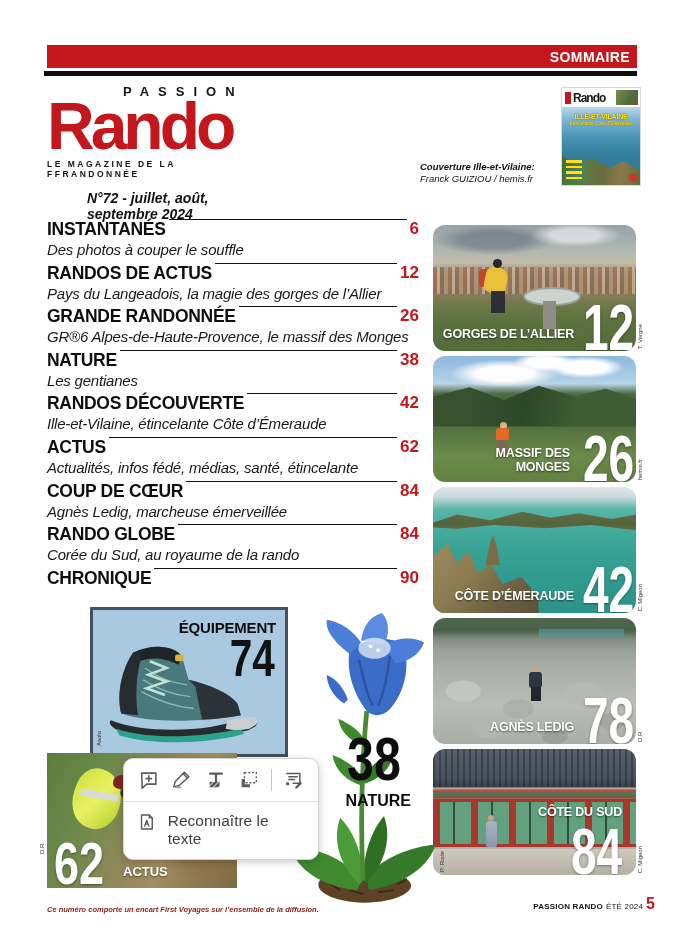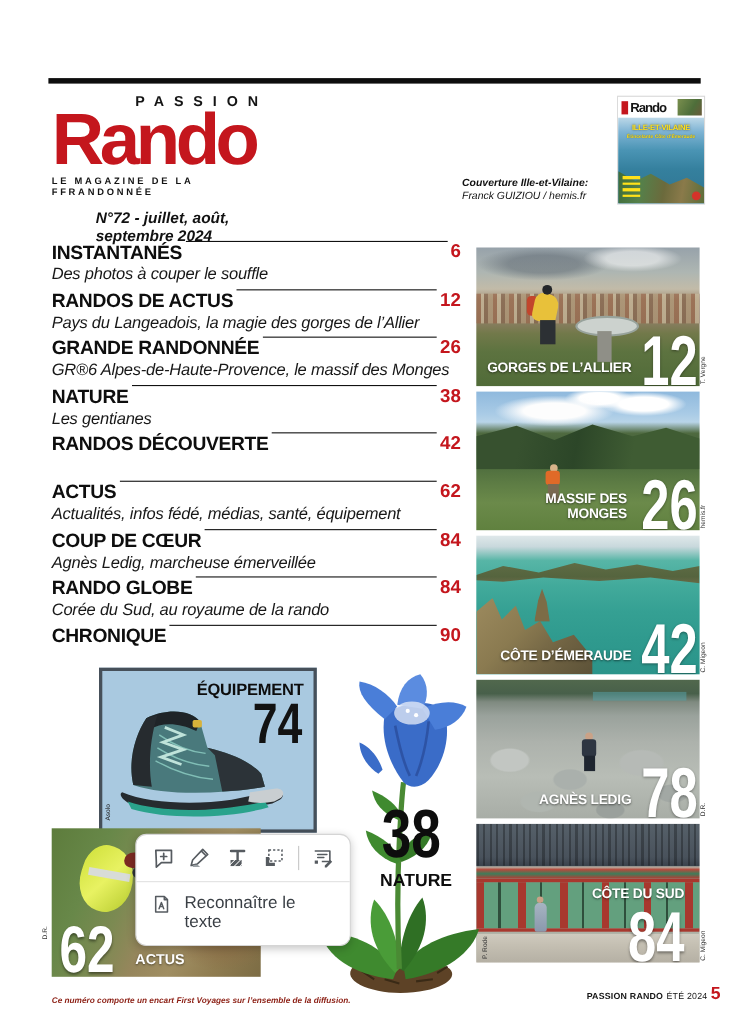--- a/index.html
+++ b/index.html
@@ -46,21 +46,21 @@
   .toc-entry{height:40.6px;margin-bottom:3px;}
   .toc-head{display:flex;align-items:flex-start;}
   .toc-title{font-weight:700;font-size:17.5px;letter-spacing:-.3px;color:#0e0e0e;white-space:nowrap;}
   .toc-line{flex:1;border-bottom:1.8px solid #111;margin:0 3px 4px;}
   .toc-page{font-weight:700;font-size:17px;color:#c4161d;}
   .toc-sub{font-size:15px;font-style:italic;letter-spacing:-.2px;color:#181818;margin-top:1px;}
 
   
   .features{position:absolute;left:433px;top:225px;width:203px;}
   .feature{position:relative;width:203px;height:126px;margin-bottom:5px;}
-  .f-art{position:absolute;inset:0;overflow:hidden;}
+  .f-art{position:absolute;inset:0;overflow:hidden;border-radius:12px;}
   .f-label{position:absolute;right:62px;bottom:10px;color:#fff;font-weight:700;font-size:12.5px;
     text-align:right;letter-spacing:-.2px;line-height:1.08;text-shadow:0 1px 2px rgba(0,0,0,.55);}
   .f-num{position:absolute;right:2px;bottom:-3px;color:#fff;font-weight:700;font-size:64px;line-height:.82;
     transform:scaleX(.72);transform-origin:right bottom;text-shadow:0 1px 3px rgba(0,0,0,.4);}
   .feature.wrap .f-label{max-width:80px;right:66px;bottom:8px;}
   .feature.stack .f-label{right:14px;bottom:56px;}
   .feature.stack .f-num{right:14px;}
   .f-credit{position:absolute;left:204px;bottom:2px;writing-mode:vertical-rl;transform:rotate(180deg);
     font-size:6px;color:#333;}
 
@@ -171,20 +171,23 @@
   .footer-right{position:absolute;left:459px;top:898px;width:196px;display:flex;align-items:baseline;justify-content:flex-end;gap:3px;}
   .fr-brand{font-size:8px;font-weight:700;color:#141414;letter-spacing:.2px;}
   .fr-season{font-size:8px;font-weight:400;color:#141414;letter-spacing:.2px;}
   .fr-page{font-size:16px;font-weight:700;color:#c4161d;line-height:.8;}
 </style>
 </head>
 <body>
 
 <div id="page">
 
+  <div class="banner-red">
+    <span>SOMMAIRE</span>
+  </div>
   <div class="banner-black"></div>
 
   <div class="masthead">
     <div class="mh-overline">PASSION</div>
     <div class="mh-logo">Rando</div>
     <div class="mh-tagline">LE MAGAZINE DE LA FFRANDONNÉE</div>
     <div class="mh-issue">N°72 - juillet, août, septembre 2024</div>
   </div>
 
   <div class="cover-caption">
@@ -243,28 +246,29 @@
           <span class="toc-page">38</span>
         </div>
       <div class="toc-sub">Les gentianes</div>
     </div>
     <div class="toc-entry">
       <div class="toc-head">
           <span class="toc-title">RANDOS DÉCOUVERTE</span>
           <span class="toc-line"></span>
           <span class="toc-page">42</span>
         </div>
+      <div class="toc-sub">Ille-et-Vilaine, étincelante Côte d’Émeraude</div>
     </div>
     <div class="toc-entry">
       <div class="toc-head">
           <span class="toc-title">ACTUS</span>
           <span class="toc-line"></span>
           <span class="toc-page">62</span>
         </div>
-      <div class="toc-sub">Actualités, infos fédé, médias, santé, équipement</div>
+      <div class="toc-sub">Actualités, infos fédé, médias, santé, étincelante</div>
     </div>
     <div class="toc-entry">
       <div class="toc-head">
           <span class="toc-title">COUP DE CŒUR</span>
           <span class="toc-line"></span>
           <span class="toc-page">84</span>
         </div>
       <div class="toc-sub">Agnès Ledig, marcheuse émerveillée</div>
     </div>
     <div class="toc-entry">

